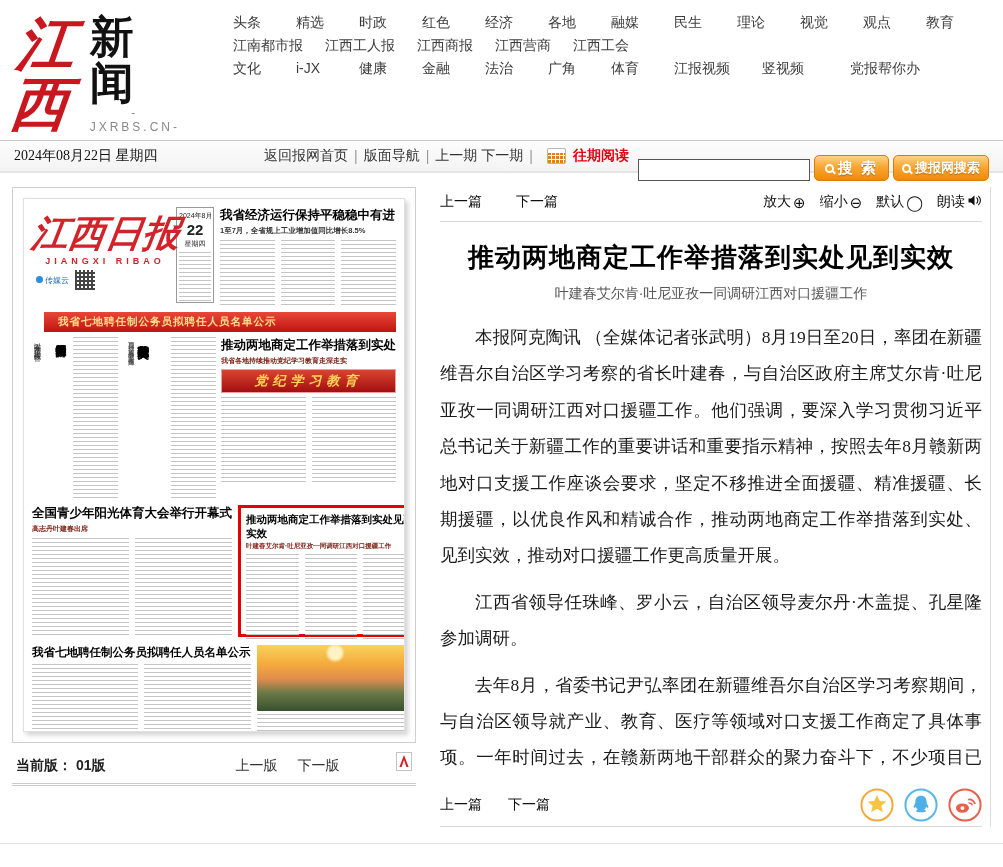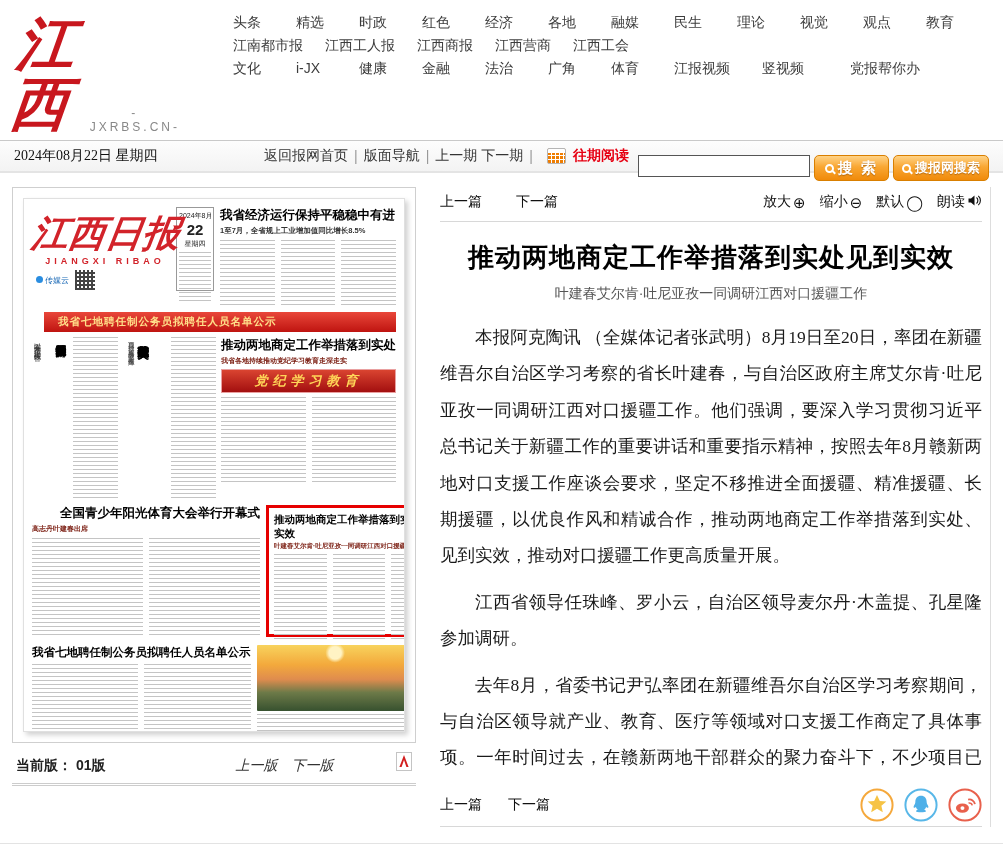--- a/index.html
+++ b/index.html
@@ -29,21 +29,21 @@
   .tb-date { font-size:14px; color:#111; width:250px; font-family:"Liberation Serif",serif; }
   .tb-links { display:flex; align-items:center; font-size:14px; gap:4px; }
   .tb-links .sep { color:#999; margin:0 2px; }
   .cal-icon { width:19px; height:16px; margin-left:8px; margin-right:3px; border:1px solid #b5b5b5; border-radius:2px;
     background:
       linear-gradient(#ffffff 0 4px, rgba(0,0,0,0) 4px),
       repeating-linear-gradient(90deg, rgba(0,0,0,0) 0 3px, #fff 3px 4px),
       repeating-linear-gradient(0deg, rgba(0,0,0,0) 0 3px, #fff 3px 4px),
       #ef7d00; display:inline-block; }
   .tb-archive { color:#e60012; font-weight:bold; font-size:14px; }
-  .tb-search { margin-left:auto; display:flex; align-items:flex-start; gap:4px;margin-top:24px; }
+  .tb-search { margin-left:auto; display:flex; align-items:flex-end; gap:4px;margin-top:24px; }
   .search-input { width:172px; height:22px; border:1px solid #555; background:#fff; padding:0 4px; font-size:13px; }
   .btn-orange { display:inline-flex; align-items:center; justify-content:center; height:26px; padding:0 10px;
     background:linear-gradient(#ffd387,#f9a733 45%,#f08a0a); border:1px solid #d97f00; border-radius:5px;
     color:#fff; font-weight:bold; font-size:15px; letter-spacing:2px; cursor:pointer;
     text-shadow:0 1px 1px rgba(120,60,0,.5); }
   .btn-orange.small { font-size:13px; letter-spacing:0; padding:0 8px; }
   .mag { width:9px; height:9px; border:2px solid #fff; border-radius:50%; display:inline-block;
     position:relative; margin-right:4px; flex:none; }
   .mag::after { content:""; position:absolute; width:5px; height:2px; background:#fff;
     transform:rotate(45deg); right:-4px; bottom:-2px; }
@@ -66,21 +66,21 @@
     font-size:37px; line-height:40px; color:#d2232a; transform:skewX(-8deg); white-space:nowrap; margin-top:8px; }
   .np-mast-pinyin { color:#d2232a; font-size:9px; letter-spacing:4px; margin:3px 0 4px 4px; font-weight:bold;text-align:center; }
   .np-mast-meta { display:flex; align-items:center; gap:6px; margin-left:4px; }
   .np-cloud { font-size:8px; color:#1767b5; white-space:nowrap; }
   .np-cloud::before { content:""; display:inline-block; width:7px; height:7px; border-radius:50%;
     background:#2a8de0; margin-right:2px; }
   .np-qr { width:20px; height:20px;
     background:repeating-linear-gradient(0deg,#444 0 2px,rgba(0,0,0,0) 2px 4px),
                repeating-linear-gradient(90deg,#444 0 2px,#fff 2px 4px); }
   .np-date { width:38px; flex:none; border:1px solid #999; margin:2px 6px 0 2px; padding:3px 2px;
-    text-align:center; height:84px; }
+    text-align:center; height:96px; }
   .np-date-m { font-size:7px; white-space:nowrap; }
   .np-date-d { font-size:15px; font-weight:bold; line-height:18px; }
   .np-date-w { font-size:7px; margin-bottom:3px; }
   .np-lead { flex:1; padding-top:2px; }
   .np-h1 { font-size:12.5px; font-weight:bold; white-space:nowrap; color:#000; }
   .np-h1-sub { font-size:7.5px; font-weight:bold; color:#333; margin:2px 0 4px; white-space:nowrap; }
   .np-lead .cols { height:66px; }
 
   .np-banner { height:20px; margin:3px 0 3px 12px; background:linear-gradient(#e9473a,#bf1410);
     color:#ffe08a; font-weight:bold; font-size:10.5px; display:flex; align-items:center;
@@ -98,21 +98,21 @@
   .np-h2 { font-size:12.5px; font-weight:bold; white-space:nowrap; color:#000; }
   .np-h2-sub { font-size:7px; font-weight:bold; color:#7b1e12; margin:2px 0 3px; }
   .np-redbox { height:24px; background:linear-gradient(#da4430,#a30f0f); border:1px solid #e9a0a0;
     display:flex; align-items:center; justify-content:center; margin-bottom:4px; }
   .np-redbox span { color:#ffd658; font-weight:bold; font-style:italic; font-size:13px;
     letter-spacing:5px; font-family:"DejaVu Serif",serif; }
   .np-midright .cols { height:88px; }
 
   .np-low { display:flex; gap:6px; height:140px; padding-top:4px; }
   .np-lowleft { flex:1; }
-  .np-h3 { font-size:12.5px; font-weight:bold; white-space:nowrap; color:#000;margin-left:28px; }
+  .np-h3 { font-size:12.5px; font-weight:bold; white-space:nowrap; color:#000; }
   .np-h3-sub { font-size:7px; font-weight:bold; color:#7b1e12; margin:2px 0 4px; }
   .np-lowleft .cols { height:100px; }
   .np-highlight { width:186px; flex:none; border:3px solid #e60000; padding:4px 5px; height:132px; }
   .np-hl-title { font-size:10.5px; font-weight:bold; color:#000; line-height:14px; }
   .np-hl-sub { font-size:6.5px; font-weight:bold; color:#7b1e12; margin:2px 0 3px; }
   .np-highlight .cols { height:86px; }
 
   .np-bot { display:flex; gap:6px; height:96px; padding-top:4px; }
   .np-botleft { flex:1; }
   .np-h4 { font-size:11.5px; font-weight:bold; white-space:nowrap; color:#000; }
@@ -121,21 +121,21 @@
   .np-photo { height:66px; border-radius:1px;
     background:
       radial-gradient(circle at 42% 12%, #fff3c4 0 5%, rgba(0,0,0,0) 8%),
       linear-gradient(180deg,#f8d35d 0%,#f3a93c 30%,#df8c4e 52%,#6d7a48 72%,#37512f 100%); }
   .np-caption { height:18px; margin-top:3px; }
 
   .pager { display:flex; align-items:flex-end; margin-top:9px; padding:0 4px 8px 4px;
     border-bottom:3px double #ccc; }
   .pager-label { font-weight:bold; font-size:14px; }
   .pager-cur { font-weight:bold; font-size:14px; margin-left:4px; }
-  .pager-links { margin-left:130px; display:flex; gap:14px; font-size:14px;font-style:italic; }
+  .pager-links { margin-left:130px; display:flex; gap:20px; font-size:14px; }
   .pdf-icon { margin-left:auto; cursor:pointer; }
 
   
   .article-panel { flex:1; border-right:1px solid #ddd; padding:0 8px 0 14px; }
   .art-controls { display:flex; align-items:center; height:30px; font-size:14px; }
   .art-controls .nav-a { margin-right:34px; color:#111; }
   .art-zoom { margin-left:auto; display:flex; align-items:center; gap:4px; color:#111; }
   .art-zoom .zlink { display:flex; align-items:center; gap:2px; margin-left:10px; color:#111; }
   .glyph { font-size:15px; line-height:1; }
   .art-divider { border-top:1px solid #d8d8d8; margin-top:4px; }
@@ -155,20 +155,21 @@
     text-align:center; padding:18px 0 20px; }
   .footer div { font-size:14px; color:#444; line-height:26px; }
 </style>
 </head>
 <body>
 
 <div class="header">
   <div class="logo">
     <span class="logo-cn1">江西</span>
     <span class="logo-right">
+      <div class="logo-cn2">新闻</div>
       <div class="logo-domain">-JXRBS.CN-</div>
     </span>
   </div>
   <div class="nav">
     <div class="nav-row nav-row1">
         <a>头条</a>
         <a>精选</a>
         <a>时政</a>
         <a>红色</a>
         <a>经济</a>

